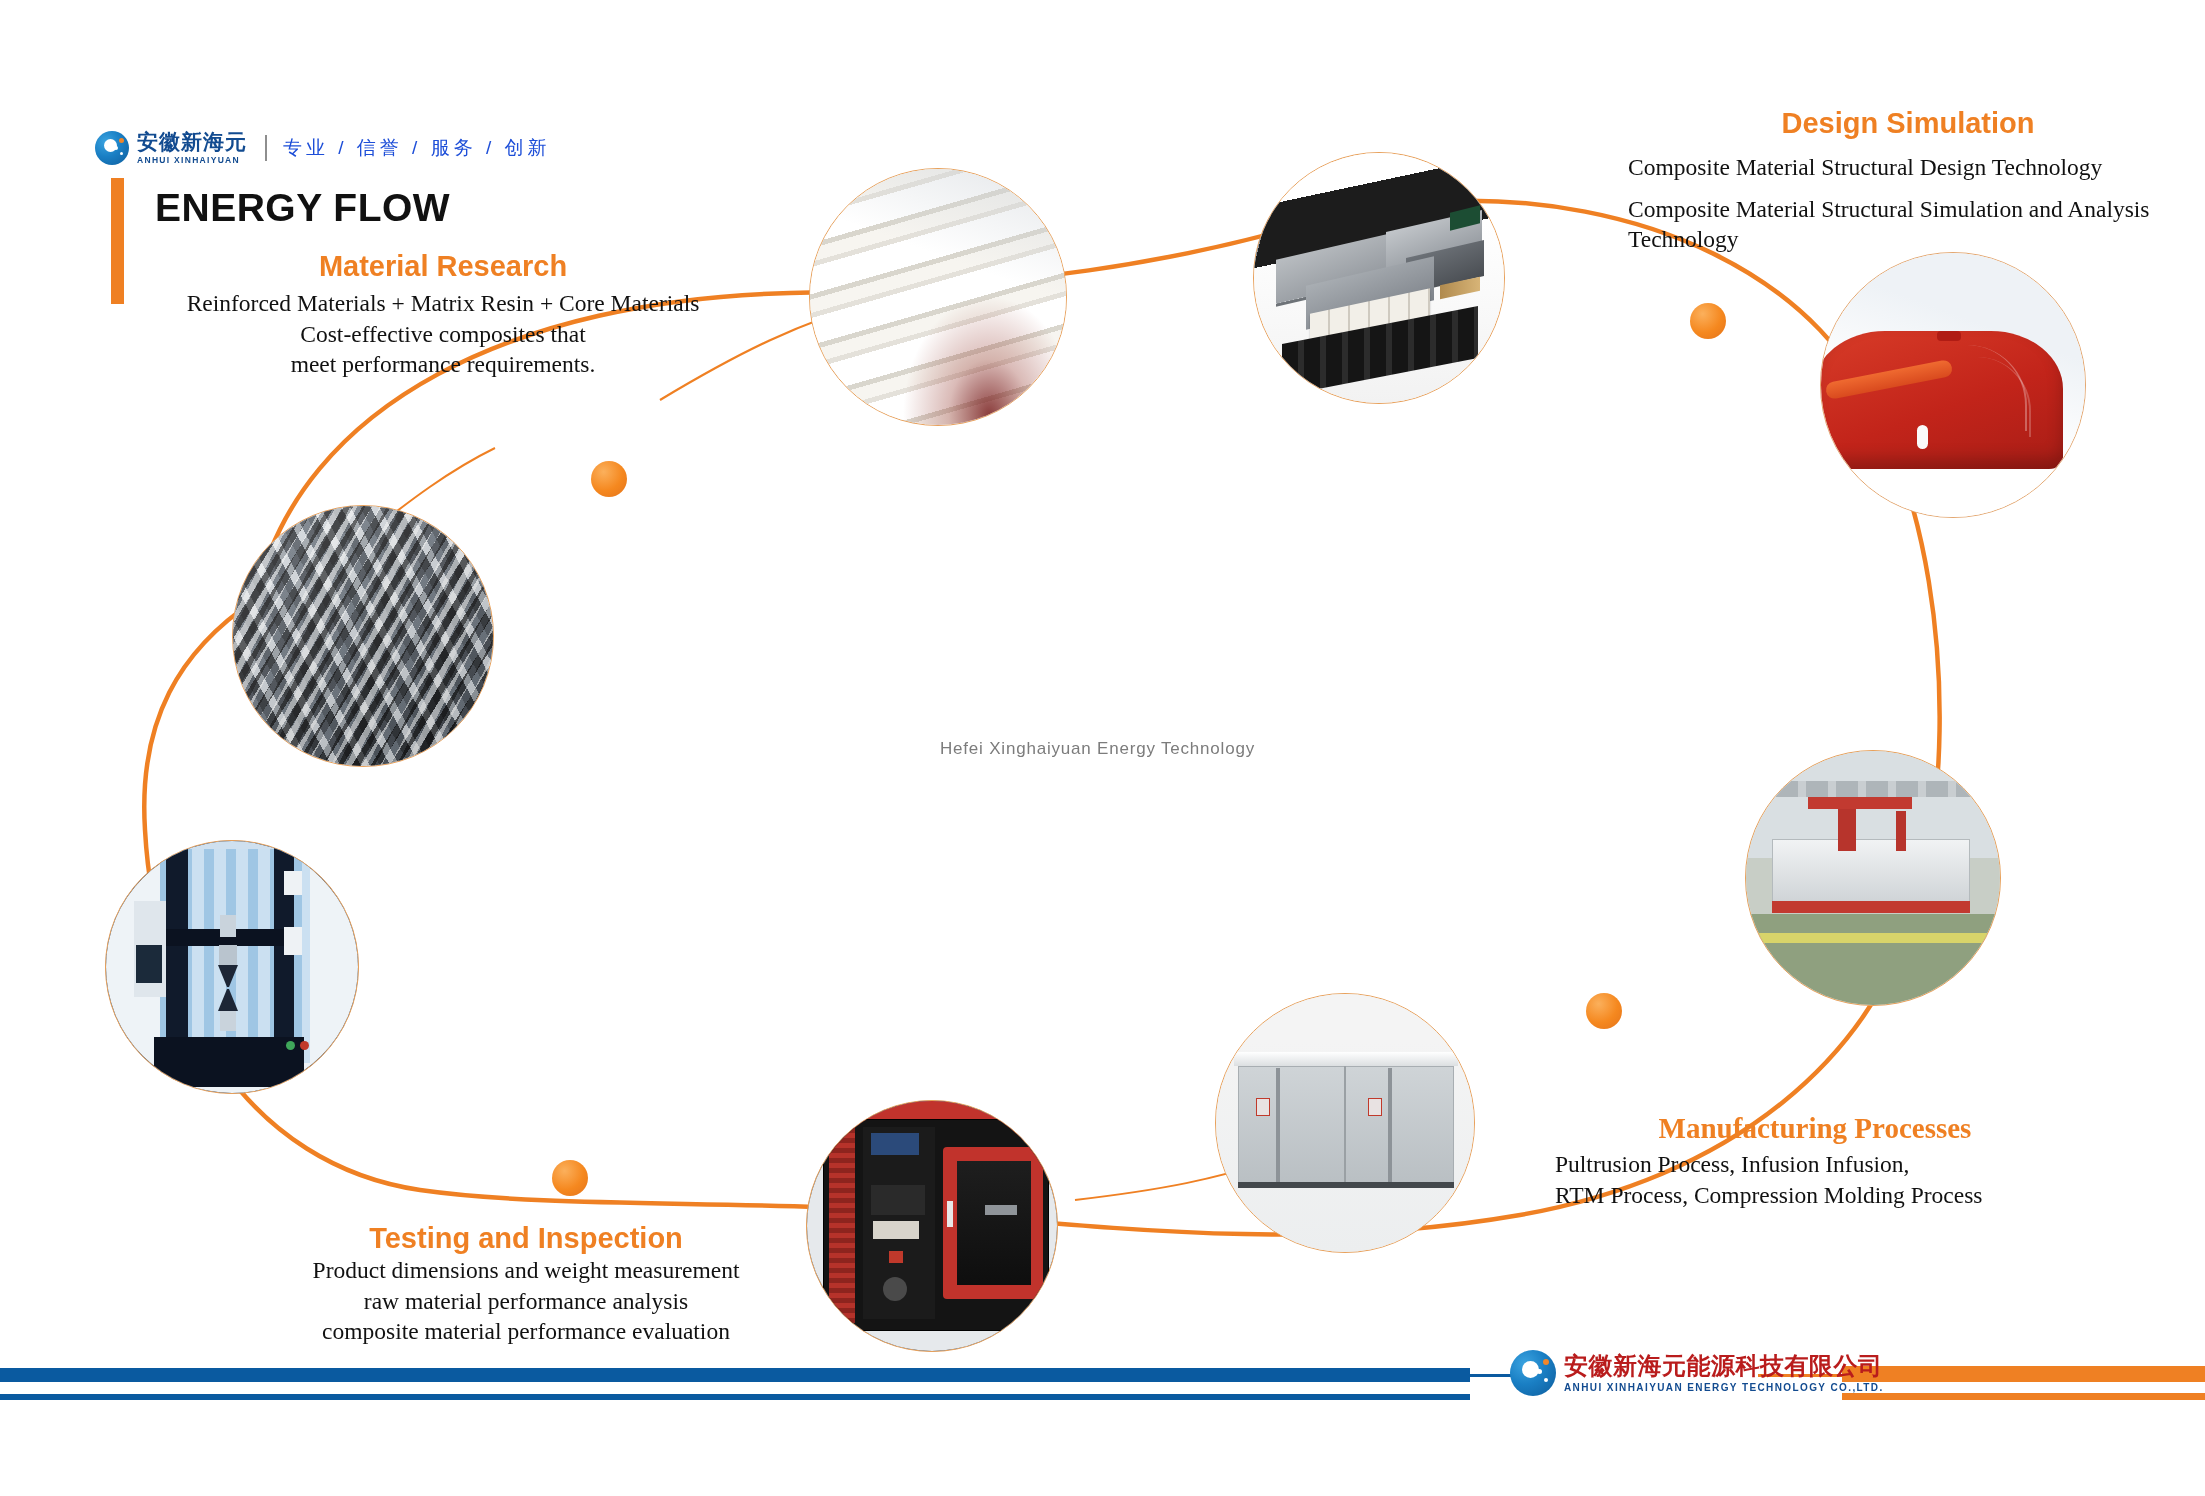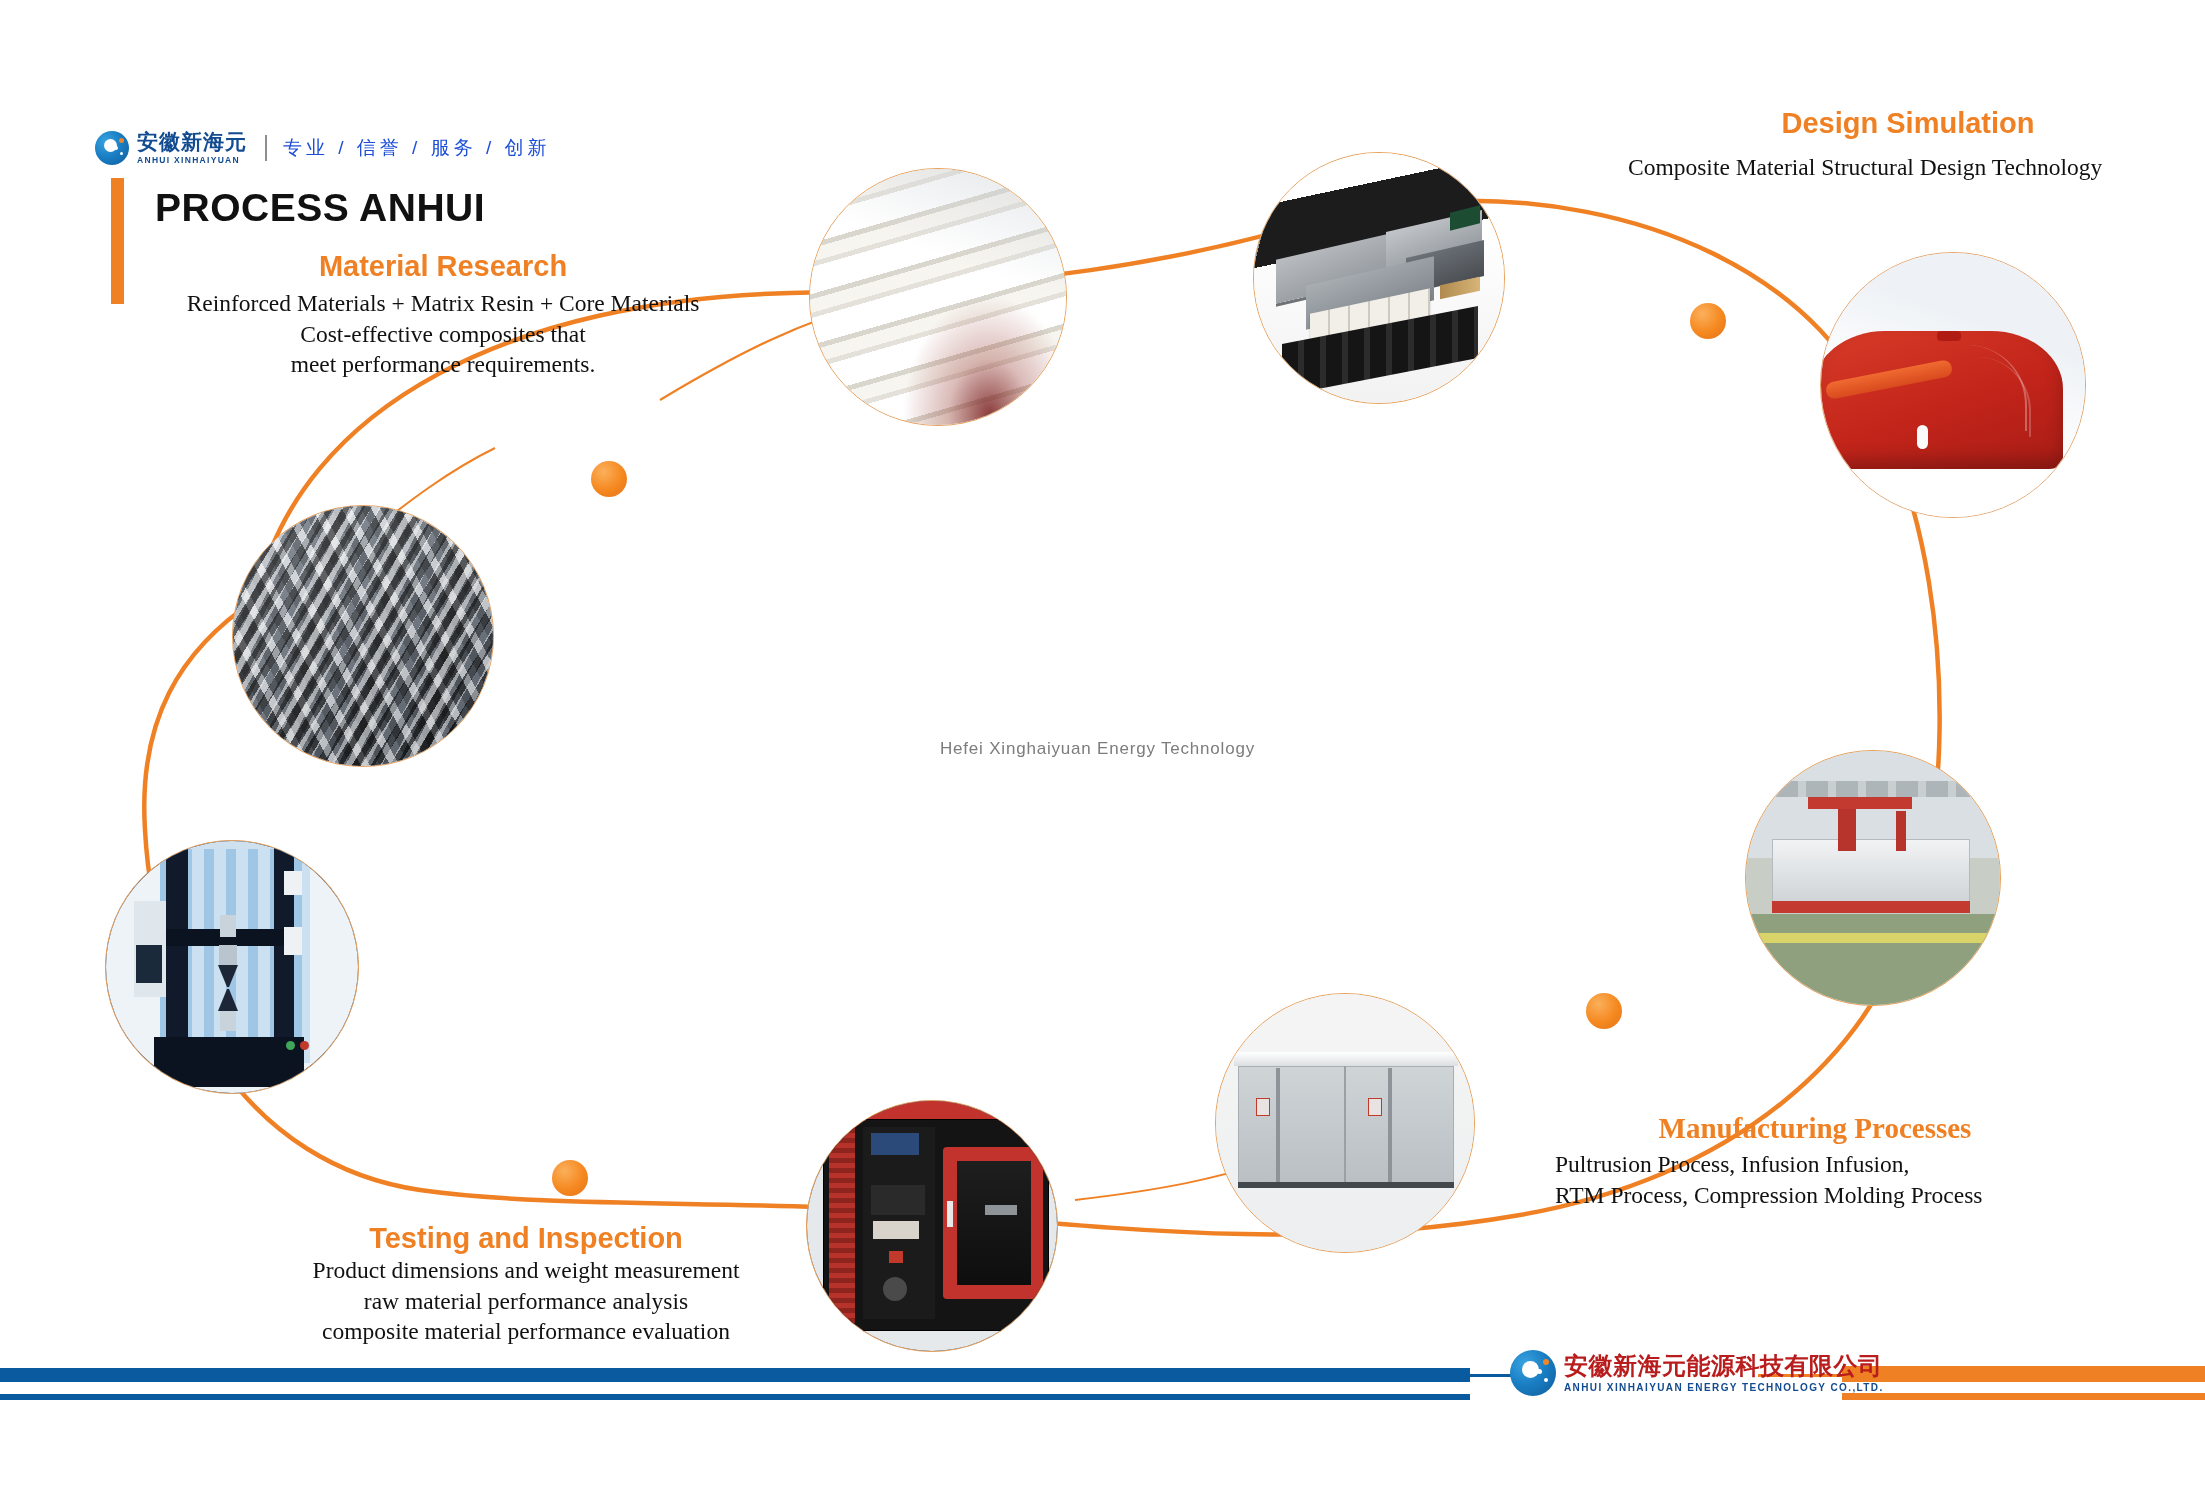--- a/index.html
+++ b/index.html
@@ -260,32 +260,33 @@
     </div>
     <div>
       <div class="logo-cn">安徽新海元</div>
       <div class="logo-en">ANHUI XINHAIYUAN</div>
     </div>
     <div class="hdr-div"></div>
     <div class="slogan">专业 / 信誉 / 服务 / 创新</div>
   </div>
 
   <div class="title-bar"></div>
-  <div class="title-txt">PROCESS ANHUI</div>
+  <div class="title-txt">ENERGY FLOW</div>
 
   <div id="sec-material">
     <div class="sec-h">Material Research</div>
     <div class="sec-b">Reinforced Materials + Matrix Resin + Core Materials</div>
     <div class="sec-b">Cost-effective composites that</div>
     <div class="sec-b">meet performance requirements.</div>
   </div>
 
   <div id="sec-design">
     <div class="sec-h">Design Simulation</div>
     <div class="sec-b">Composite Material Structural Design Technology</div>
+    <div class="sec-b">Composite Material Structural Simulation and Analysis Technology</div>
   </div>
 
   <div id="sec-manu">
     <div class="sec-h">Manufacturing Processes</div>
     <div class="sec-b">Pultrusion Process, Infusion Infusion,</div>
     <div class="sec-b">RTM Process, Compression Molding Process</div>
   </div>
 
   <div id="sec-test">
     <div class="sec-h">Testing and Inspection</div>

